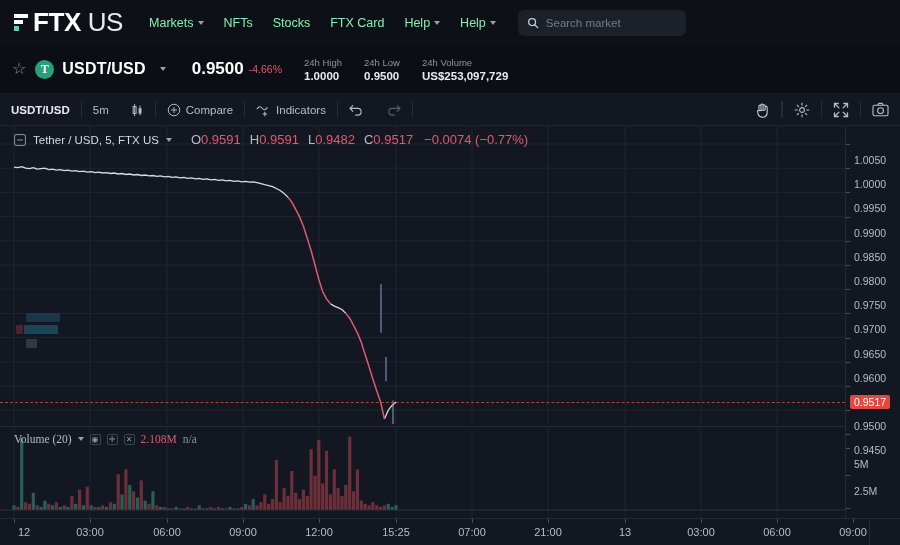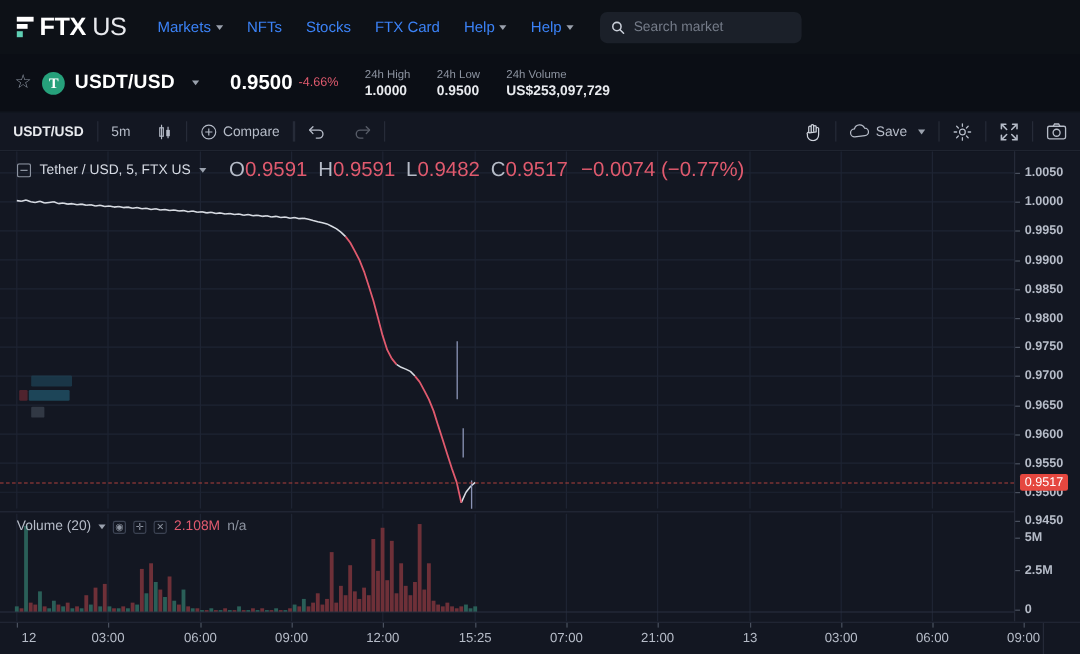--- a/index.html
+++ b/index.html
@@ -17,25 +17,25 @@
     position: absolute; left: 0; top: 0; width: 900px; height: 45px;
     background: #0d1117;
     display: flex; align-items: center; padding-left: 14px;
   }
   .logo { display: flex; align-items: center; gap: 5px; margin-right: 26px; }
   .logo-mark { position: relative; width: 14px; height: 17px; }
   .logo-mark i { position: absolute; left: 0; background: #fff; display: block; }
   .logo-mark i:nth-child(1){ top:0; width:14px; height:4px; }
   .logo-mark i:nth-child(2){ top:6px; width:9px; height:4px; }
   .logo-mark i:nth-child(3){ top:12px; width:5px; height:5px; background:#5fcfb4; }
-  .logo-text { font-size: 21px; font-weight: bold; color: #fff; letter-spacing: -0.4px; }
+  .logo-text { font-size: 26px; font-weight: bold; color: #fff; letter-spacing: -0.4px; }
   .logo-text span { font-weight: 400; color: #e8eaee; }
   .nav-items { display: flex; align-items: center; gap: 20px; }
   .nav-item {
-    font-size: 12.5px; color: #3b82f6; display: flex; align-items: center; gap: 4px;
+    font-size: 12.5px; color: #86efac; display: flex; align-items: center; gap: 4px;
     cursor: pointer; white-space: nowrap;
   }
   .caret { width: 0; height: 0; border-left: 3.5px solid transparent; border-right: 3.5px solid transparent;
            border-top: 4px solid #9aa1ad; display:inline-block; }
   .search-box {
     margin-left: 22px; width: 168px; height: 26px; background: #1b2029; border-radius: 6px;
     display: flex; align-items: center; padding: 0 9px; gap: 7px; cursor: text;
   }
   .search-box input {
     background: transparent; border: 0; outline: 0; color: #c9ced8;
@@ -84,38 +84,38 @@
   
   .chart-wrap { position: absolute; left: 0; top: 126px; width: 900px; height: 392px; background: #131722; }
   .price-pane { position: absolute; left: 0; top: 0; width: 845px; height: 298px; }
   .vol-pane  { position: absolute; left: 0; top: 302px; width: 845px; height: 90px; }
   .pane-divider { position: absolute; left: 0; top: 300px; width: 845px; height: 1px; background: #252a38; }
   .axis-divider { position: absolute; left: 845px; top: 0; width: 1px; height: 392px; background: #252a38; }
 
   .legend { position: absolute; left: 14px; top: 6px; display: flex; align-items: center;
             gap: 7px; font-size: 11.5px; z-index: 6; white-space: nowrap; }
   .legend-title { color: #d6dae3; }
-  .ohlc { display: flex; gap: 9px; margin-left: 12px; font-size: 17px; }
+  .ohlc { display: flex; gap: 9px; margin-left: 12px; font-size: 13px; }
   .ohlc b { color: #b6bcc8; font-weight: normal; }
   .ohlc span { color: #e05a6e; }
   .ohlc .delta { color: #e05a6e; margin-left: 2px; }
 
   .vol-legend { position: absolute; left: 14px; top: 5px; display:flex; align-items:center;
-                gap: 6px; font-size: 11.5px; color: #b6bcc8; z-index: 6; }
+                gap: 6px; font-size: 11.5px; color: #b6bcc8; z-index: 6; font-family: Liberation Serif, serif; }
   .mini-ico { width: 11px; height: 11px; border: 1px solid #3c4353; border-radius: 2px;
               display:flex; align-items:center; justify-content:center; font-size: 8px;
               color:#8d94a1; cursor: pointer; }
   .vol-val { color: #e05a6e; }
   .vol-na { color: #8d94a1; }
 
   
   .price-axis { position: absolute; left: 846px; top: 0; width: 54px; height: 392px; }
   .tick { position: absolute; left: 0; font-size: 10.5px; color: #b6bcc8; white-space: nowrap; }
   .tick i { position: absolute; left: 0; top: 6px; width: 4px; height: 1px; background: #4a515f; }
-  .tick em { font-style: normal; position: absolute; left: 8px; top: 0; font-weight: bold; }
+  .tick em { font-style: normal; position: absolute; left: 8px; top: 16px; }
   .price-badge {
     position: absolute; left: 4px; background: #e5473f; color: #fff; font-size: 10.5px;
     padding: 1px 4px; border-radius: 2px; white-space: nowrap;
   }
   .cur-price-line { position: absolute; left: 0; width: 845px; height: 0;
                     border-top: 1px dashed #b0413c; z-index: 4; }
 
   
   .time-axis { position: absolute; left: 0; top: 518px; width: 900px; height: 27px;
                background: #131722; border-top: 1px solid #252a38; }
@@ -210,20 +210,28 @@
       <div class="tb-sep"></div>
       <div class="tb-btn">
         <svg width="14" height="14" viewBox="0 0 16 16">
           <circle cx="8" cy="8" r="6.6" fill="none" stroke="#b6bcc8" stroke-width="1.1"></circle>
           <line x1="8" y1="4.6" x2="8" y2="11.4" stroke="#b6bcc8" stroke-width="1.1"></line>
           <line x1="4.6" y1="8" x2="11.4" y2="8" stroke="#b6bcc8" stroke-width="1.1"></line>
         </svg>
         <span>Compare</span>
       </div>
       <div class="tb-sep"></div>
+      <div class="tb-btn">
+        <svg width="15" height="14" viewBox="0 0 17 16">
+          <path d="M1 7 Q4 2 7 6 T13 5" fill="none" stroke="#b6bcc8" stroke-width="1.2"></path>
+          <line x1="10" y1="10" x2="10" y2="15" stroke="#b6bcc8" stroke-width="1.2"></line>
+          <line x1="7.5" y1="12.5" x2="12.5" y2="12.5" stroke="#b6bcc8" stroke-width="1.2"></line>
+        </svg>
+        <span>Indicators</span>
+      </div>
       <div class="tb-sep"></div>
       <div class="tb-btn">
         <svg width="15" height="13" viewBox="0 0 16 14">
           <path d="M4 9 L1 5.8 L4 2.8" fill="none" stroke="#b6bcc8" stroke-width="1.2" stroke-linecap="round" stroke-linejoin="round"></path>
           <path d="M1.4 5.8 H9.4 a3.6 3.6 0 0 1 0 7.2 H7" fill="none" stroke="#b6bcc8" stroke-width="1.2" stroke-linecap="round"></path>
         </svg>
       </div>
       <div class="tb-btn dim">
         <svg width="15" height="13" viewBox="0 0 16 14">
           <path d="M12 9 L15 5.8 L12 2.8" fill="none" stroke="#b6bcc8" stroke-width="1.2" stroke-linecap="round" stroke-linejoin="round"></path>
@@ -233,27 +241,20 @@
       <div class="tb-sep"></div>
     </div>
 
     <div class="tb-right">
       <div class="tb-icon">
         <svg width="15" height="16" viewBox="0 0 16 17">
           <path d="M4.2 9.5V4.3a1.1 1.1 0 012.2 0v4.1m0-.3V3.1a1.1 1.1 0 012.2 0v5m0-.4V3.9a1.1 1.1 0 012.2 0v4.3m0 .2V5.6a1.1 1.1 0 112.2 0v5.3c0 3.2-2.1 5.3-4.8 5.3-2.7 0-4-1.2-5-3.2L3 10.6a1.15 1.15 0 011.9-1.3z" fill="none" stroke="#cfd4dd" stroke-width="1.1" stroke-linejoin="round"></path>
         </svg>
       </div>
       <div class="tb-sep"></div>
-      <div class="tb-btn">
-        <svg width="17" height="13" viewBox="0 0 18 13">
-          <path d="M4.6 11.4a3.6 3.6 0 01-.3-7.2 4.7 4.7 0 018.9-.6 3.3 3.3 0 01.3 6.6z" fill="none" stroke="#b6bcc8" stroke-width="1.1"></path>
-        </svg>
-        <span>Save</span>
-        <i class="caret" style="margin-left:4px"></i>
-      </div>
       <div class="tb-sep"></div>
       <div class="tb-icon">
         <svg width="16" height="16" viewBox="0 0 18 18">
           <circle cx="9" cy="9" r="2.7" fill="none" stroke="#b6bcc8" stroke-width="1.2"></circle>
           <g stroke="#b6bcc8" stroke-width="1.2" stroke-linecap="round">
             <line x1="9" y1="1.3" x2="9" y2="3.6"></line>
               <line x1="9" y1="14.4" x2="9" y2="16.7"></line>
             <line x1="1.3" y1="9" x2="3.6" y2="9"></line>
               <line x1="14.4" y1="9" x2="16.7" y2="9"></line>
             <line x1="3.6" y1="3.6" x2="5.2" y2="5.2"></line>

